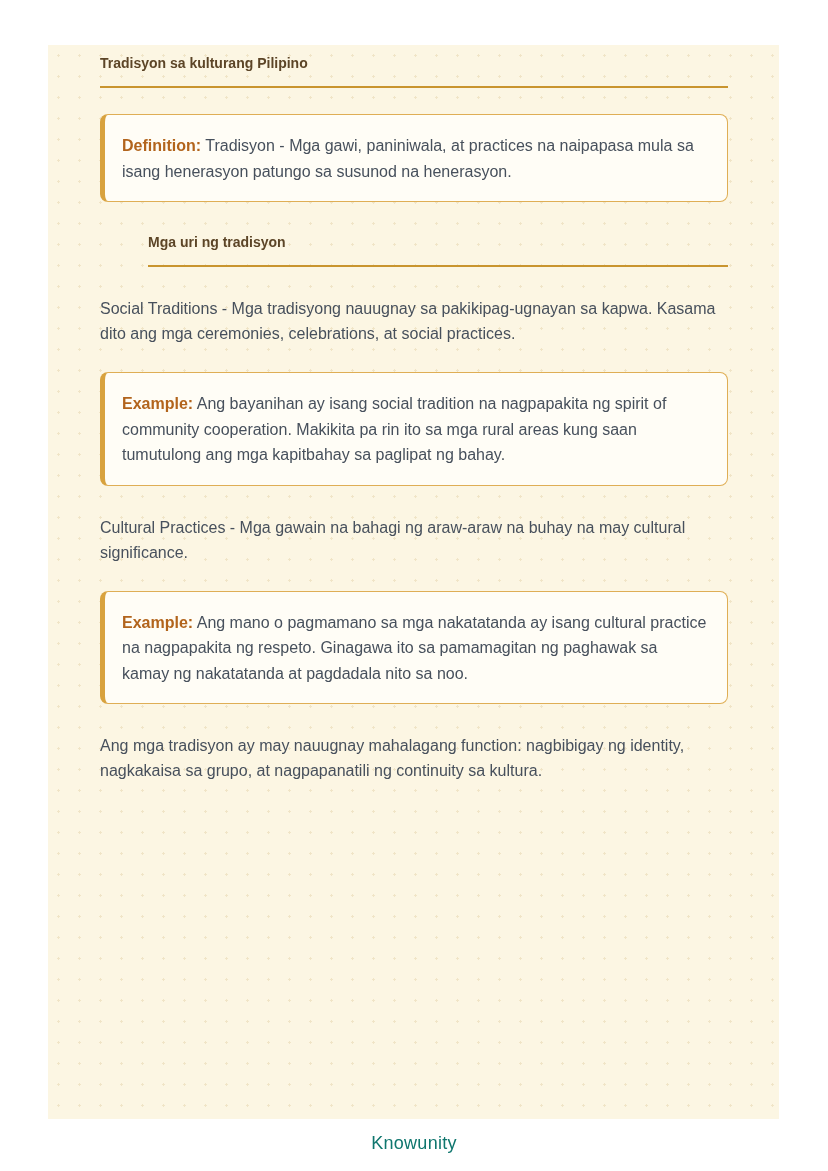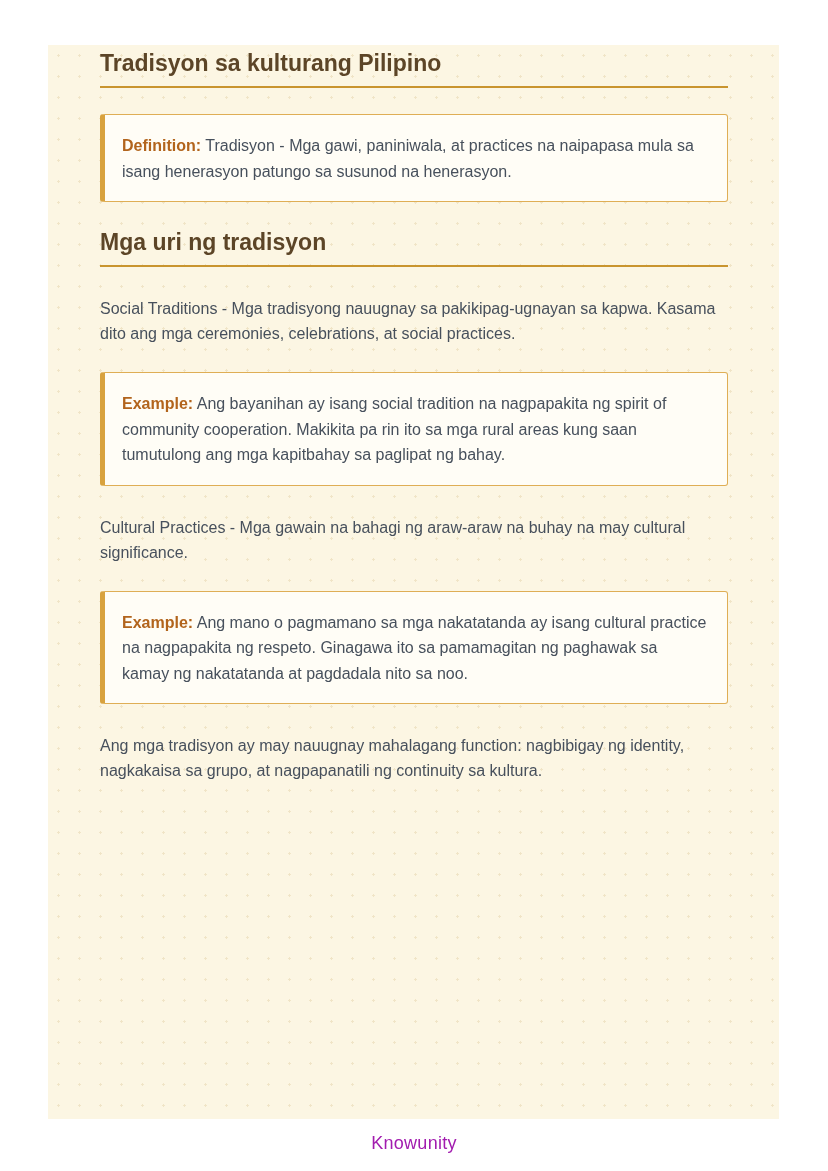--- a/index.html
+++ b/index.html
@@ -25,57 +25,57 @@
     left: 48px;
     top: 45px;
     width: 731px;
     height: 1074px;
     background-color: #fcf6e3;
     background-image: radial-gradient(rgba(197,168,100,0.22) 1.2px, transparent 1.3px);
     background-size: 21px 21px;
     padding: 8px 51px 0 52px;
   }
   .section-heading {
-    font-size: 23px;
+    font-size: 14px;
     font-weight: bold;
     color: #5c4527;
     line-height: 20px;
     padding-bottom: 13px;
     border-bottom: 2px solid #c9952f;
   }
-  .section-heading.second { margin-top: 30px; }
+  .section-heading.second { margin-top: 30px; margin-left: 48px; }
   .para {
     font-size: 16px;
     line-height: 25px;
     color: #47505c;
     margin-top: 29px;
   }
   .callout {
     margin-top: 26px;
     background: #fffdf6;
     border: 1px solid #dfae55;
     border-left: 5px solid #d8a23e;
-    border-radius: 3px;
+    border-radius: 8px;
     padding: 18px 20px 17px 17px;
     font-size: 16px;
     line-height: 25.5px;
     color: #47505c;
   }
   .callout .label {
     font-weight: bold;
     color: #b2641c;
   }
   .footer-brand {
     position: absolute;
     top: 1133px;
     left: 0;
     width: 828px;
     text-align: center;
     font-size: 18px;
-    color: #a21caf;
+    color: #0f766e;
     letter-spacing: 0.3px;
   }
 </style>
 </head>
 <body>
 
 <div class="page-indicator">Page 4 of 7</div>
 
 <div class="page-card">
 

